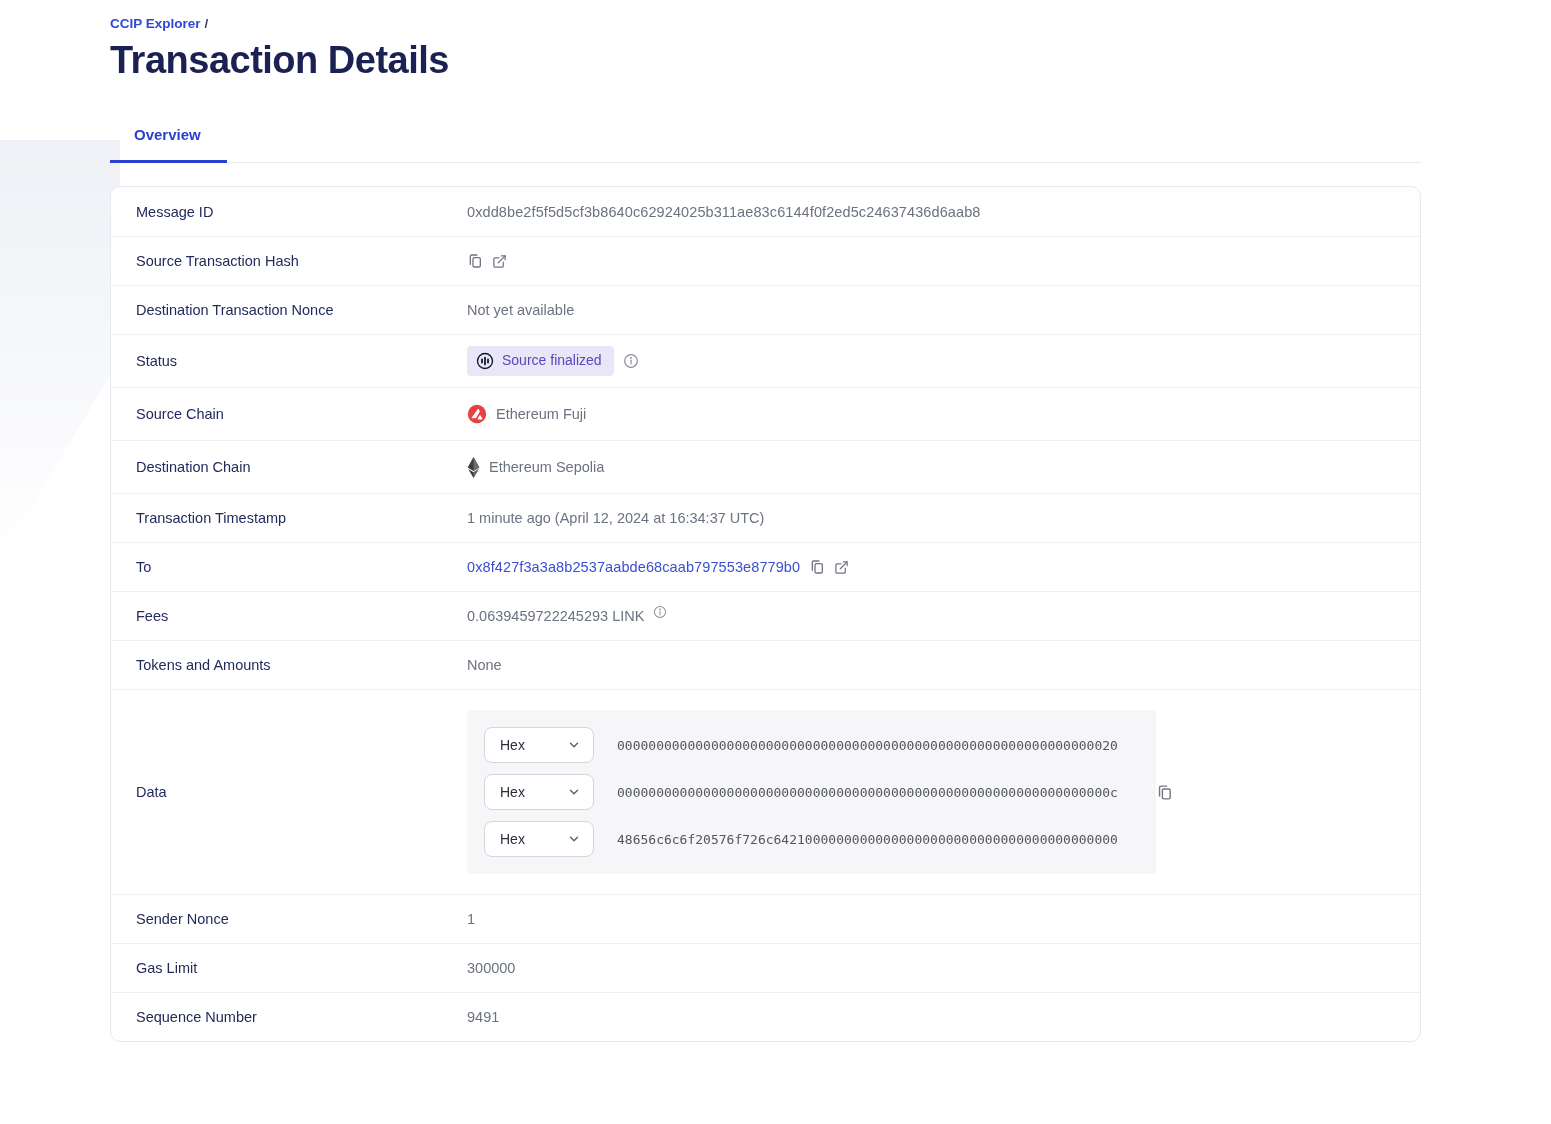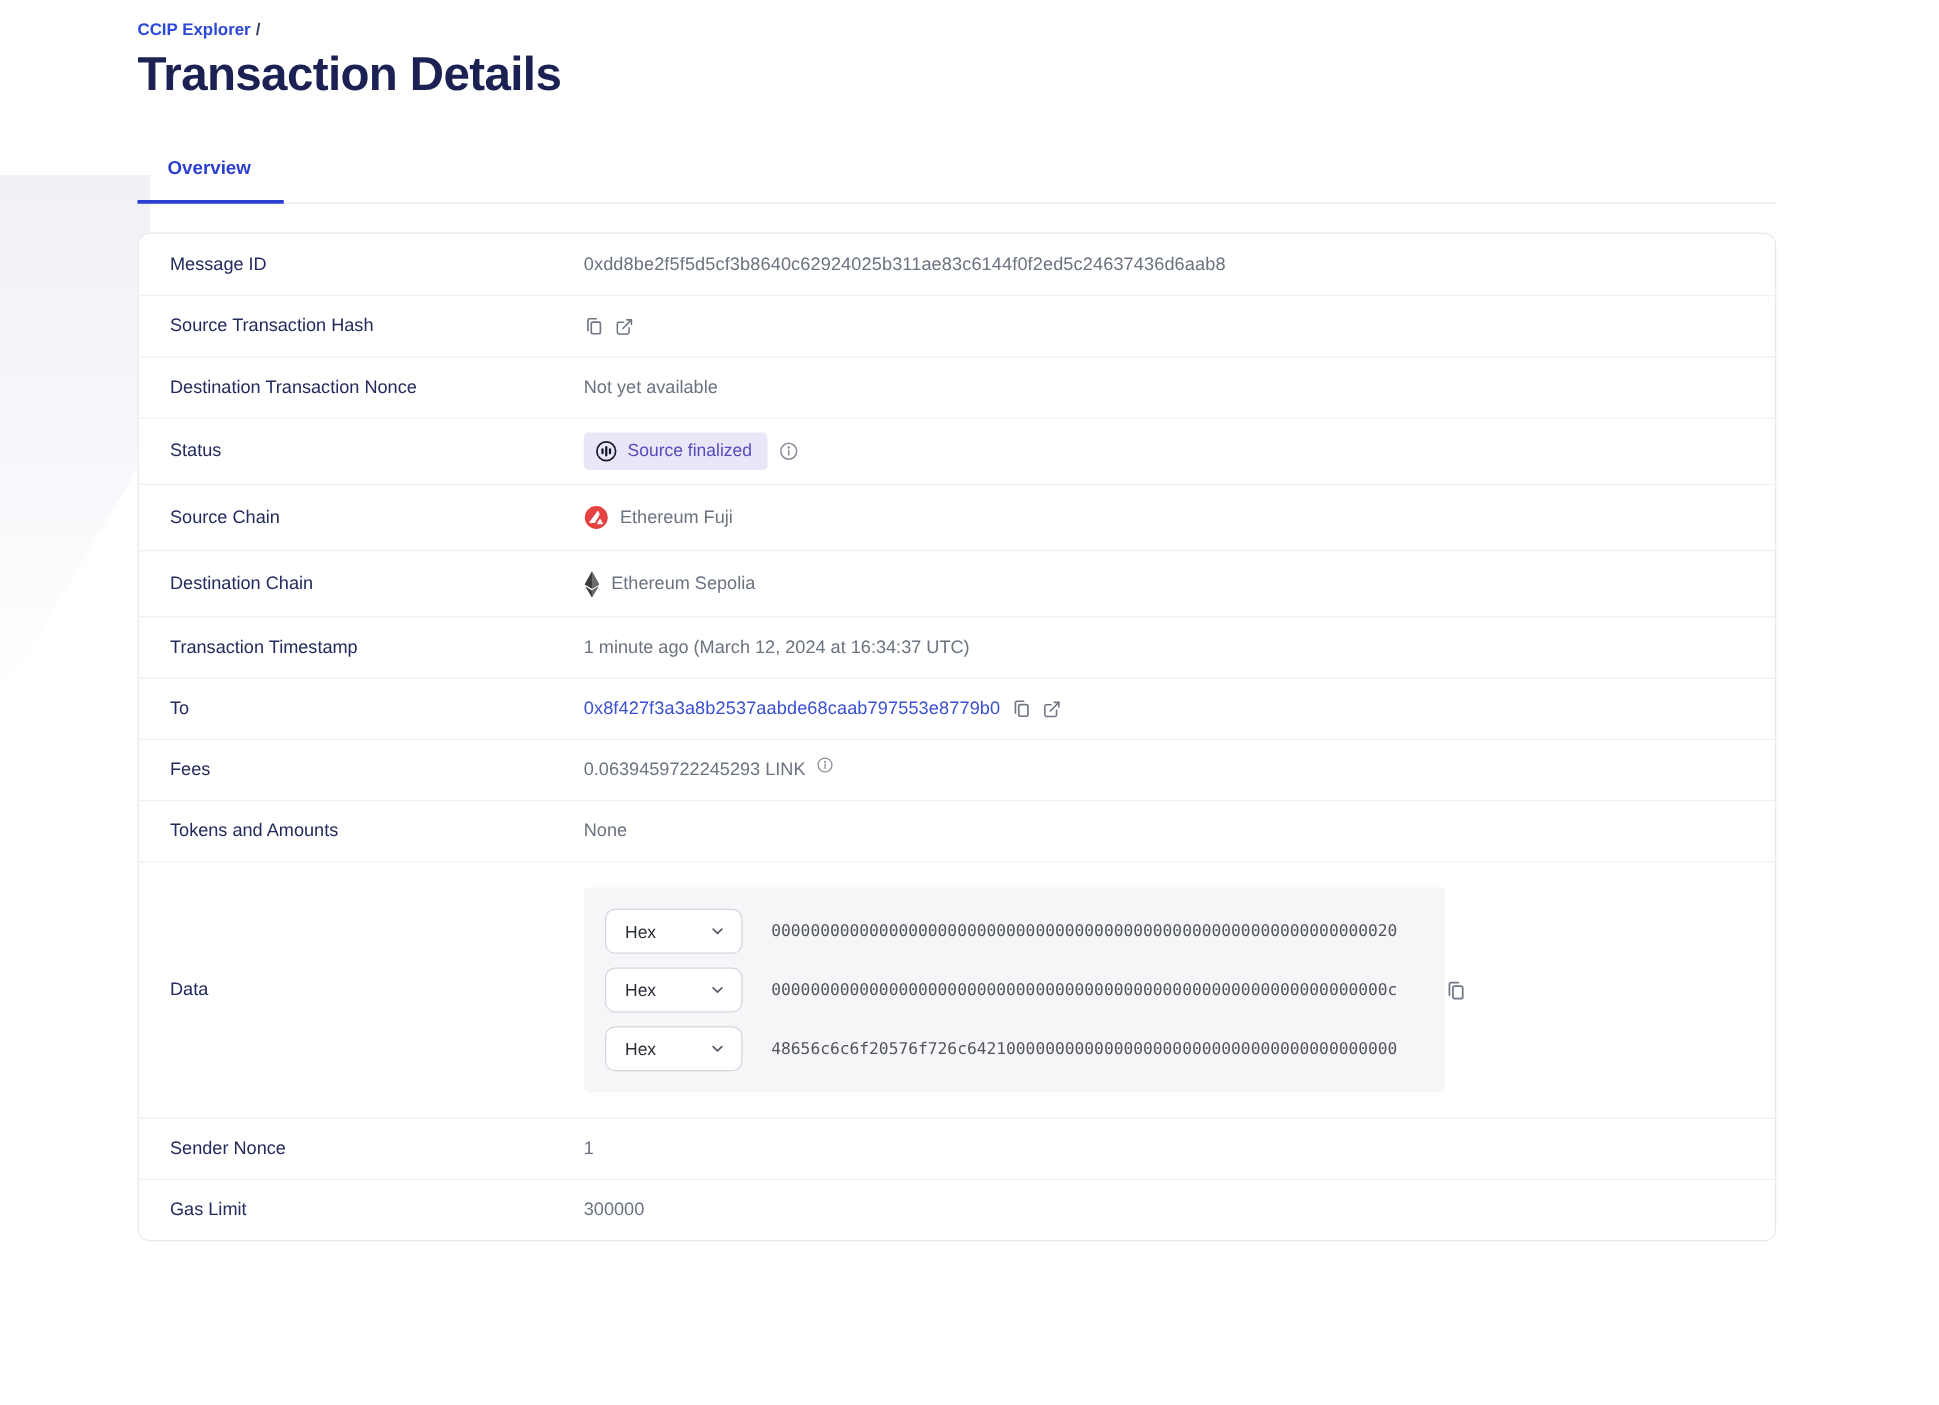--- a/index.html
+++ b/index.html
@@ -179,21 +179,21 @@
               </svg>
           </span>
           <span>Ethereum Sepolia</span>
         </span>
       </div>
     </div>
 
     <div class="row">
       <div class="row-label">Transaction Timestamp</div>
       <div class="row-value">
-        <span class="plain-value">1 minute ago (March 12, 2024 at 16:34:37 UTC)</span>
+        <span class="plain-value">1 minute ago (April 12, 2024 at 16:34:37 UTC)</span>
       </div>
     </div>
 
 
     <div class="row">
       <div class="row-label">To</div>
       <div class="row-value">
         <a class="link-value mono-ish">0x8f427f3a3a8b2537aabde68caab797553e8779b0</a>
         <button class="icon-btn">
           <svg width="16" height="16" viewBox="0 0 24 24" fill="none" stroke="currentColor" stroke-width="2" stroke-linecap="round" stroke-linejoin="round">
@@ -292,15 +292,21 @@
       </div>
     </div>
 
     <div class="row">
       <div class="row-label">Gas Limit</div>
       <div class="row-value">
         <span class="plain-value">300000</span>
       </div>
     </div>
 
+    <div class="row">
+      <div class="row-label">Sequence Number</div>
+      <div class="row-value">
+        <span class="plain-value">9491</span>
+      </div>
+    </div>
 
   </div>
 </div>
 
 </body></html>

